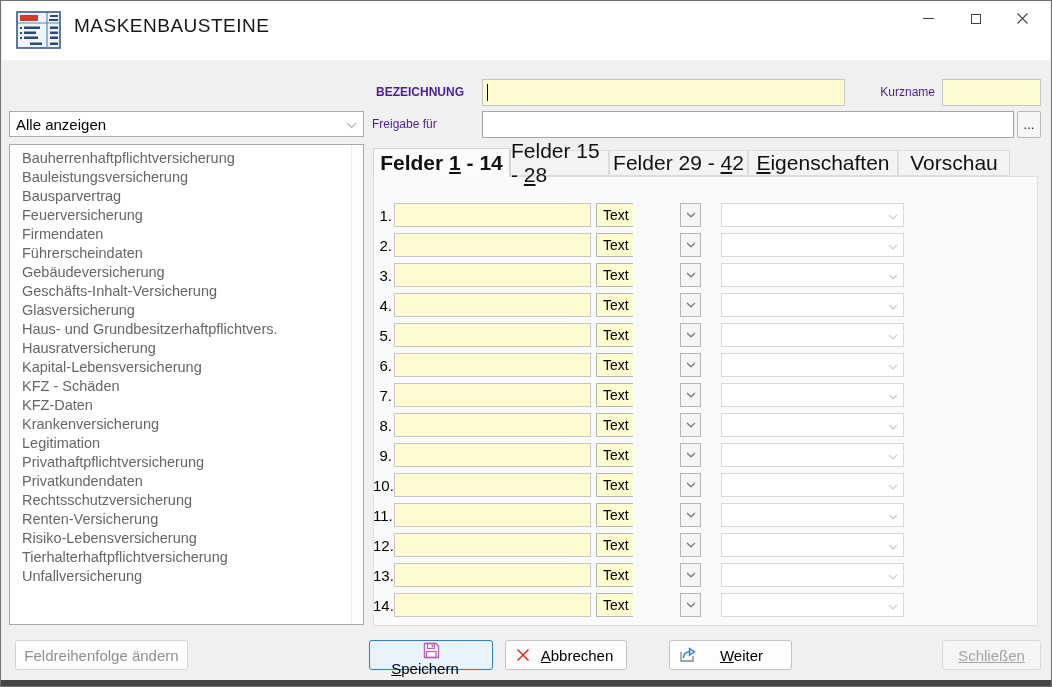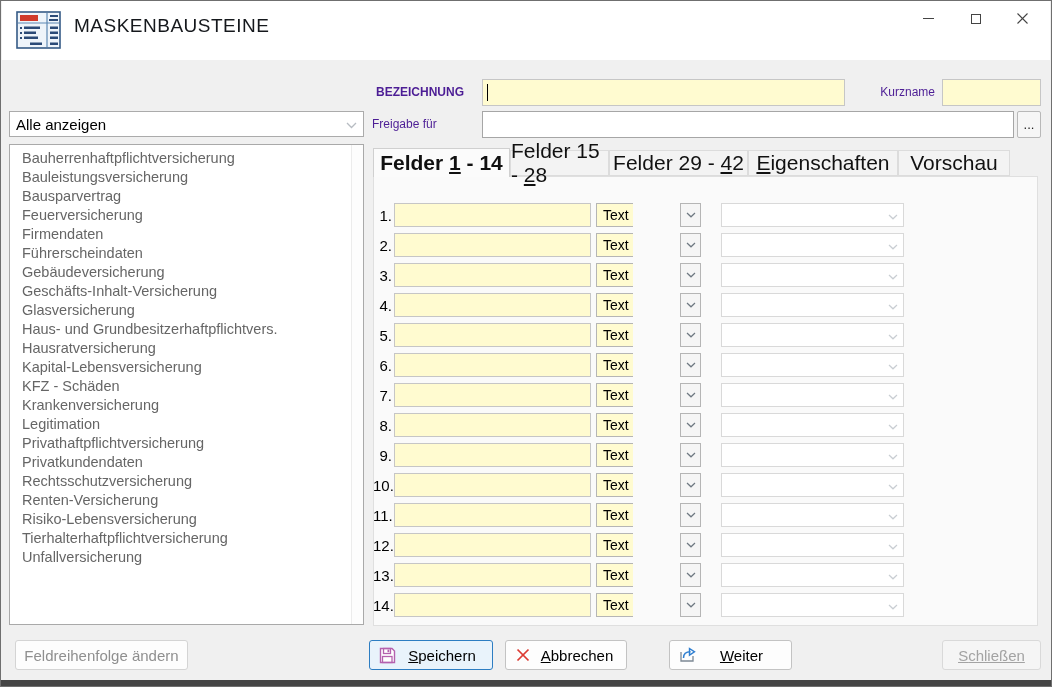--- a/index.html
+++ b/index.html
@@ -47,21 +47,21 @@
   .fname { width:197px; height:24px; margin-left:2px; background:#fffbd0; border:1px solid #c6c6c6; font-size:14px; padding:0 5px; font-family:inherit; flex:none; }
   .typ-combo { margin-left:5px; width:105px; height:24px; display:flex; flex:none;gap:47px; }
   .typ-val { flex:1; background:#fffbd0; border:1px solid #b5b5b5; border-right:none; font-size:14px; color:#000; line-height:22px; padding-left:6px; }
   .typ-btn { width:21px; background:#f5f5f5; border:1px solid #b5b5b5; display:flex; align-items:center; justify-content:center; }
   .fmt-combo { margin-left:20px; width:183px; height:24px; background:#fff; border:1px solid #d9d9d9; display:flex; align-items:center; justify-content:flex-end; flex:none; }
   .fmt-combo .chev { margin-right:5px; }
   
   .btn { position:absolute; top:639px; height:30px; display:flex; align-items:center; background:#fdfdfd; border:1px solid #c3c3c3; border-radius:3px; font-size:15px; color:#000; font-family:inherit; }
   .btn .ic { width:34px; display:flex; justify-content:center; flex:none; }
   .btn .cap { flex:1; text-align:center; padding-right:12px; }
-  .btn-save { left:368px; width:124px; background:#e9f3fb; border:1px solid #2d7dc2; }
+  .btn-save { left:368px; width:124px; background:#e9f3fb; border:1px solid #2d7dc2;flex-direction:column; }
   .btn-cancel { left:504px; width:122px; }
   .btn-next { left:668px; width:123px; }
   .btn-close2 { left:941px; width:99px; background:#f5f5f5; border:1px solid #d9d9d9; color:#a3a3a3; justify-content:center;text-decoration:underline; }
   .btn-close2 .cap { padding:0; }
   
   .bottom-strip { position:absolute; left:0; right:0; bottom:0; height:6px; background:#454545; }
 </style>
 </head>
 <body>
 
@@ -135,20 +135,21 @@
         <div class="list-item">Feuerversicherung</div>
         <div class="list-item">Firmendaten</div>
         <div class="list-item">Führerscheindaten</div>
         <div class="list-item">Gebäudeversicherung</div>
         <div class="list-item">Geschäfts-Inhalt-Versicherung</div>
         <div class="list-item">Glasversicherung</div>
         <div class="list-item">Haus- und Grundbesitzerhaftpflichtvers.</div>
         <div class="list-item">Hausratversicherung</div>
         <div class="list-item">Kapital-Lebensversicherung</div>
         <div class="list-item">KFZ - Schäden</div>
+        <div class="list-item">KFZ-Daten</div>
         <div class="list-item">Krankenversicherung</div>
         <div class="list-item">Legitimation</div>
         <div class="list-item">Privathaftpflichtversicherung</div>
         <div class="list-item">Privatkundendaten</div>
         <div class="list-item">Rechtsschutzversicherung</div>
         <div class="list-item">Renten-Versicherung</div>
         <div class="list-item">Risiko-Lebensversicherung</div>
         <div class="list-item">Tierhalterhaftpflichtversicherung</div>
         <div class="list-item">Unfallversicherung</div>
       </div>

